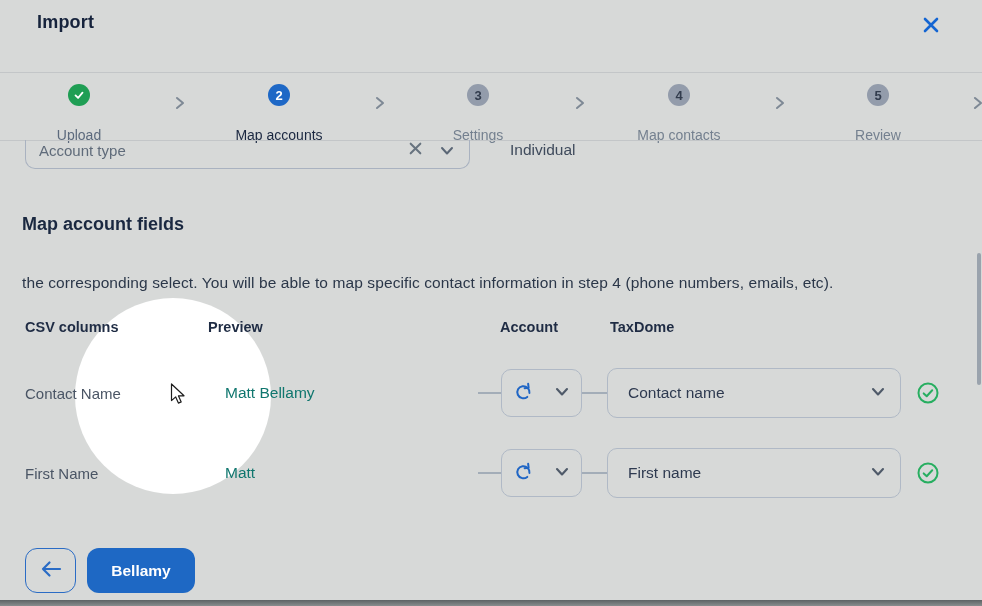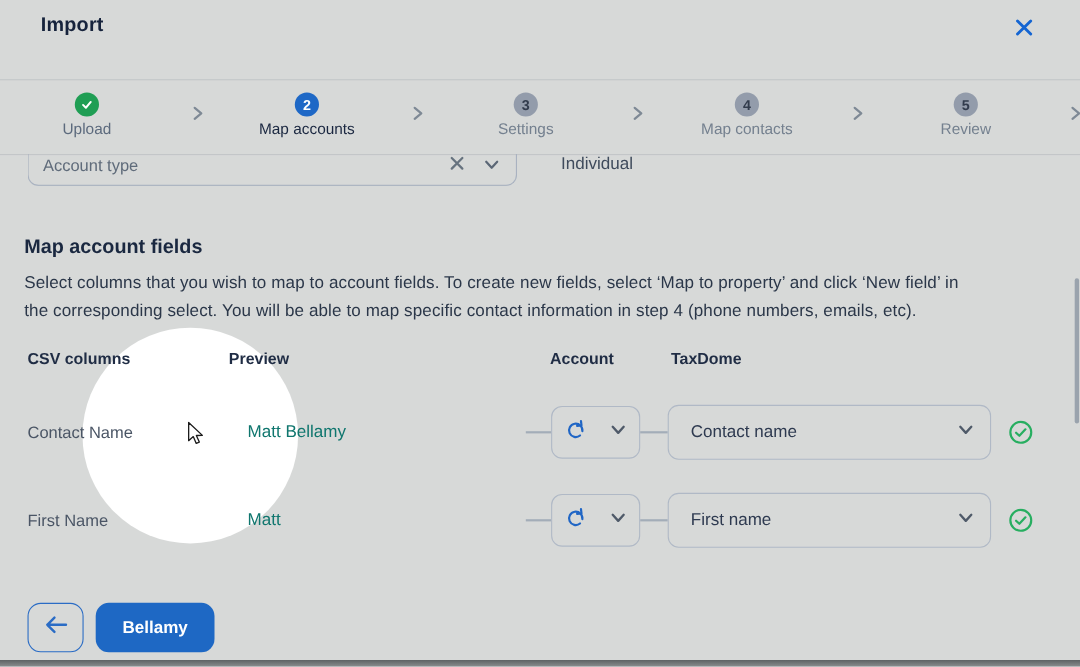--- a/index.html
+++ b/index.html
@@ -18,21 +18,21 @@
   .close-btn { left:918px; top:14px; width:26px; height:26px; display:flex; align-items:center; justify-content:center; cursor:pointer; }
   .hline { left:0; width:982px; height:1px; background:#c3c6c8; }
 
   
   .step { top:84px; width:140px; text-align:center; }
   .step-circle { width:22px; height:22px; border-radius:50%; margin:0 auto; display:flex; align-items:center; justify-content:center;
                  font-size:13px; font-weight:bold; }
   .step-circle.complete { background:#1f9e54; }
   .step-circle.active   { background:#1e68c6; color:#ffffff; }
   .step-circle.pending  { background:#939cab; color:#323c4d; }
-  .step-label { margin-top:3px; font-size:14px; color:#74808f; }
+  .step-label { margin-top:21px; font-size:14px; color:#74808f; }
   .step-label.complete { color:#5c6a7d; }
   .step-label.active   { color:#1a2740; font-weight:normal; }
   .step-sep { top:94px; width:16px; height:18px; }
 
   
   .acct-select { left:25px; top:140px; width:445px; height:29px;
                  border:1px solid #a9b2c0; border-top:none; border-radius:0 0 10px 10px; cursor:pointer; }
   .acct-select-label { position:absolute; left:13px; top:2px; font-size:15px; color:#5f6b7a; }
   .acct-clear { position:absolute; left:382px; top:1px; width:16px; height:16px; cursor:pointer; }
   .acct-chev  { position:absolute; left:414px; top:3px; width:14px; height:12px; }
@@ -141,21 +141,20 @@
     </span>
     <span class="acct-chev">
       <svg width="14" height="12" viewBox="0 0 14 12">
           <polyline points="2,3 7,8.5 12,3" fill="none" stroke="#5b6776" stroke-width="2" stroke-linecap="round" stroke-linejoin="round"></polyline>
         </svg>
     </span>
   </div>
   <div class="abs z2 acct-value">Individual</div>
 
   <div class="abs z2 sec-heading">Map account fields</div>
-  <div class="abs z2 sec-desc" style="top:249px">Select columns that you wish to map to account fields. To create new fields, select ‘Map to property’ and click ‘New field’ in</div>
   <div class="abs z2 sec-desc" style="top:274px">the corresponding select. You will be able to map specific contact information in step 4 (phone numbers, emails, etc).</div>
 
   <div class="abs z2 col-hdr" style="left:25px">CSV columns</div>
   <div class="abs z2 col-hdr" style="left:208px">Preview</div>
   <div class="abs z2 col-hdr" style="left:500px">Account</div>
   <div class="abs z2 col-hdr" style="left:610px">TaxDome</div>
 
   <div class="abs z2 cell-csv" style="top:385px">Contact Name</div>
   <div class="abs z2 cell-prev" style="top:384px">Matt Bellamy</div>
   <div class="abs z2 connector" style="left:478px; top:392px; width:23px"></div>

